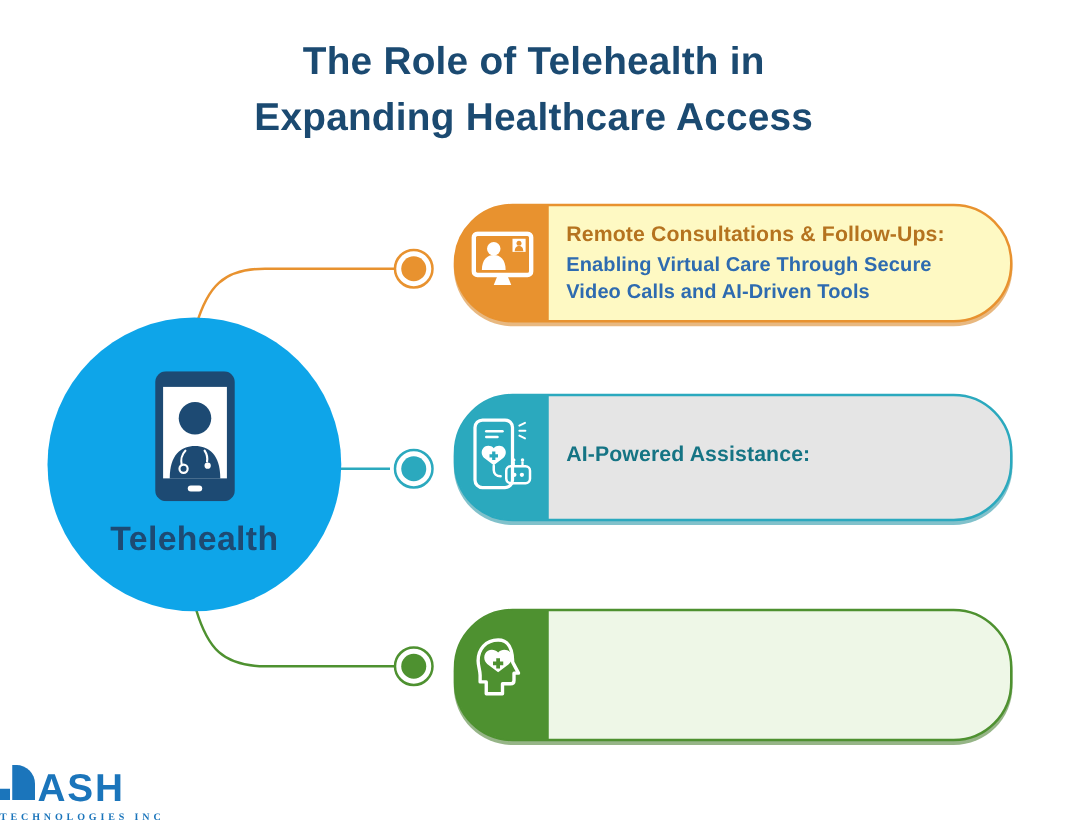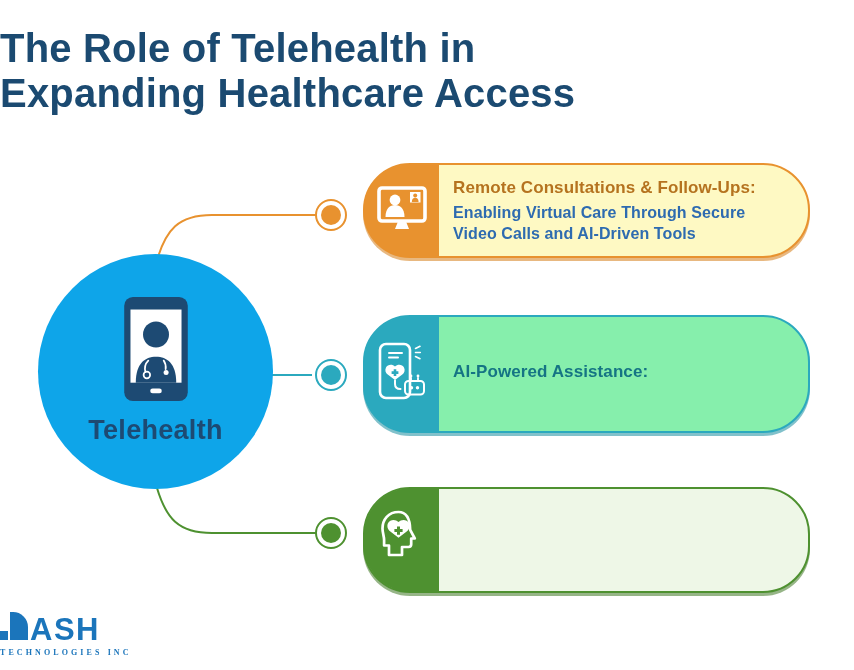--- a/index.html
+++ b/index.html
@@ -7,24 +7,24 @@
   .stage {
     position: relative;
     width: 854px; height: 670px;
     background: #ffffff;
     overflow: hidden;
   }
 
   
   .title {
     position: absolute; top: 26px; left: 0; width: 100%;
-    text-align: left;
+    text-align: center;
     color: #1B4A71;
     font-weight: 700;
-    font-size: 40px;
+    font-size: 31px;
     line-height: 45px;
     letter-spacing: 0.2px;
   }
 
   
   .hub {
     position: absolute; left: 38px; top: 254px;
     width: 235px; height: 235px;
     border-radius: 50%;
     background: #0ea5e9;
@@ -55,21 +55,21 @@
     position: absolute; left: 88px; right: 16px; top: 0; bottom: 0;
     display: flex; flex-direction: column; justify-content: center;
   }
   .card h3 { font-size: 17px; font-weight: 700; margin-bottom: 4px; letter-spacing: 0.1px; }
   .card p  { font-size: 16px; font-weight: 700; color: #2E6BB0; line-height: 21px; letter-spacing: 0.1px; }
 
   .card-orange { top: 163px; height: 95px;  background: #fef9c3; border-color: #E8922F; box-shadow: 0 3px 0 rgba(214,125,23,0.55); }
   .card-orange .pill { background: #E8922F; }
   .card-orange h3 { color: #B5731F; }
 
-  .card-teal { top: 315px; height: 118px; background: #86efac; border-color: #2BA9BE; box-shadow: 0 3px 0 rgba(26,142,160,0.55); }
+  .card-teal { top: 315px; height: 102px; background: #e5e5e5; border-color: #2BA9BE; box-shadow: 0 3px 0 rgba(26,142,160,0.55); }
   .card-teal .pill { background: #2BA9BE; }
   .card-teal h3 { color: #157484; }
 
   .card-green { top: 487px; height: 106px; background: #EEF7E7; border-color: #4E9130; box-shadow: 0 3px 0 rgba(63,120,36,0.55); }
   .card-green .pill { background: #4E9130; }
   .card-green h3 { color: #3A7D1E; }
 
   
   .logo {
     position: absolute; left: 0; top: 612px; width: 100%;

